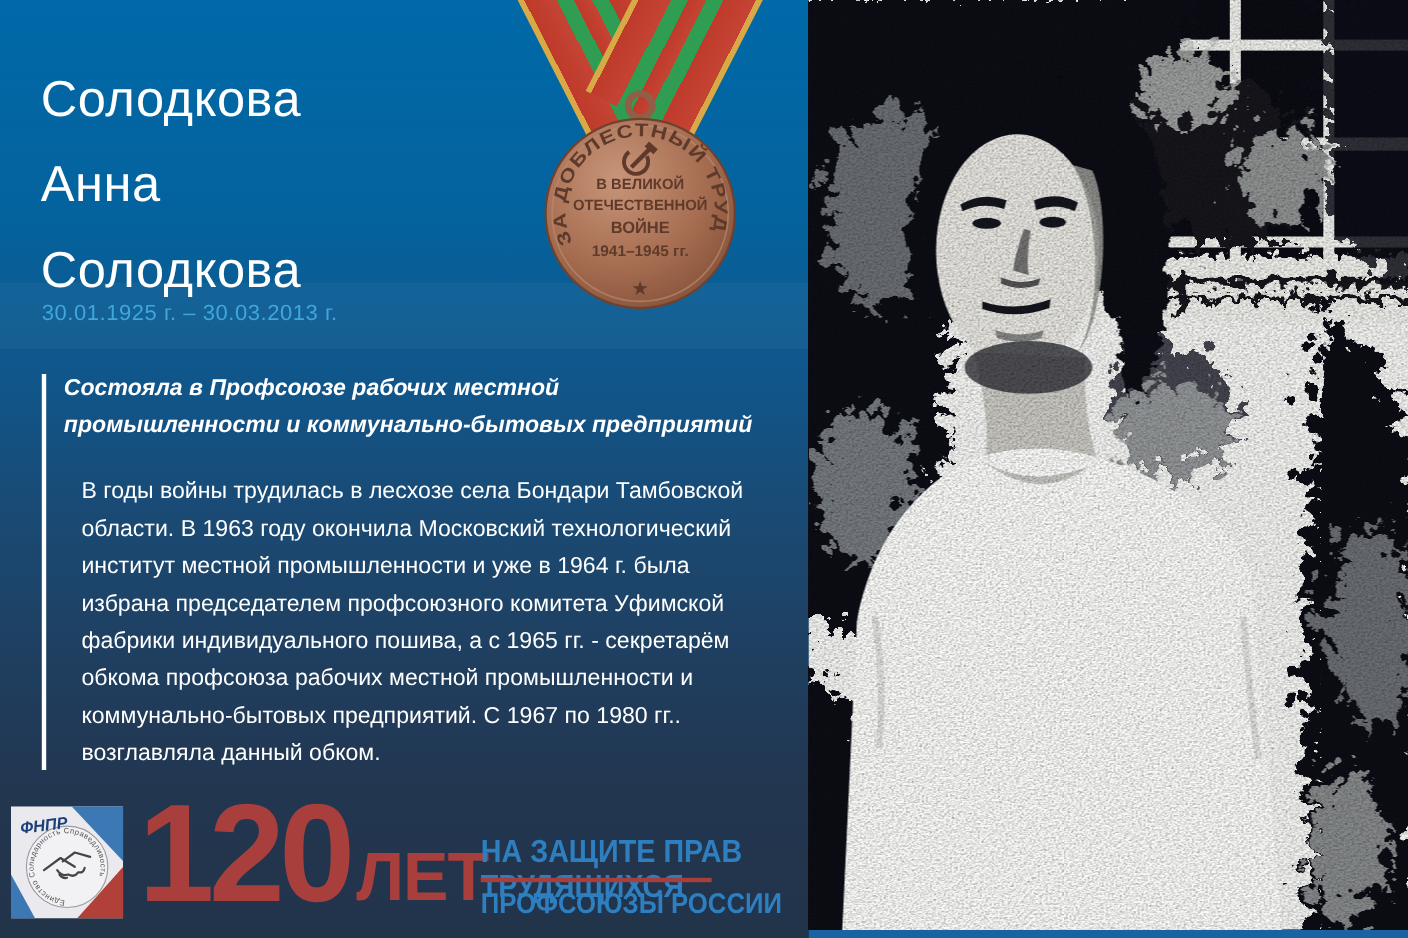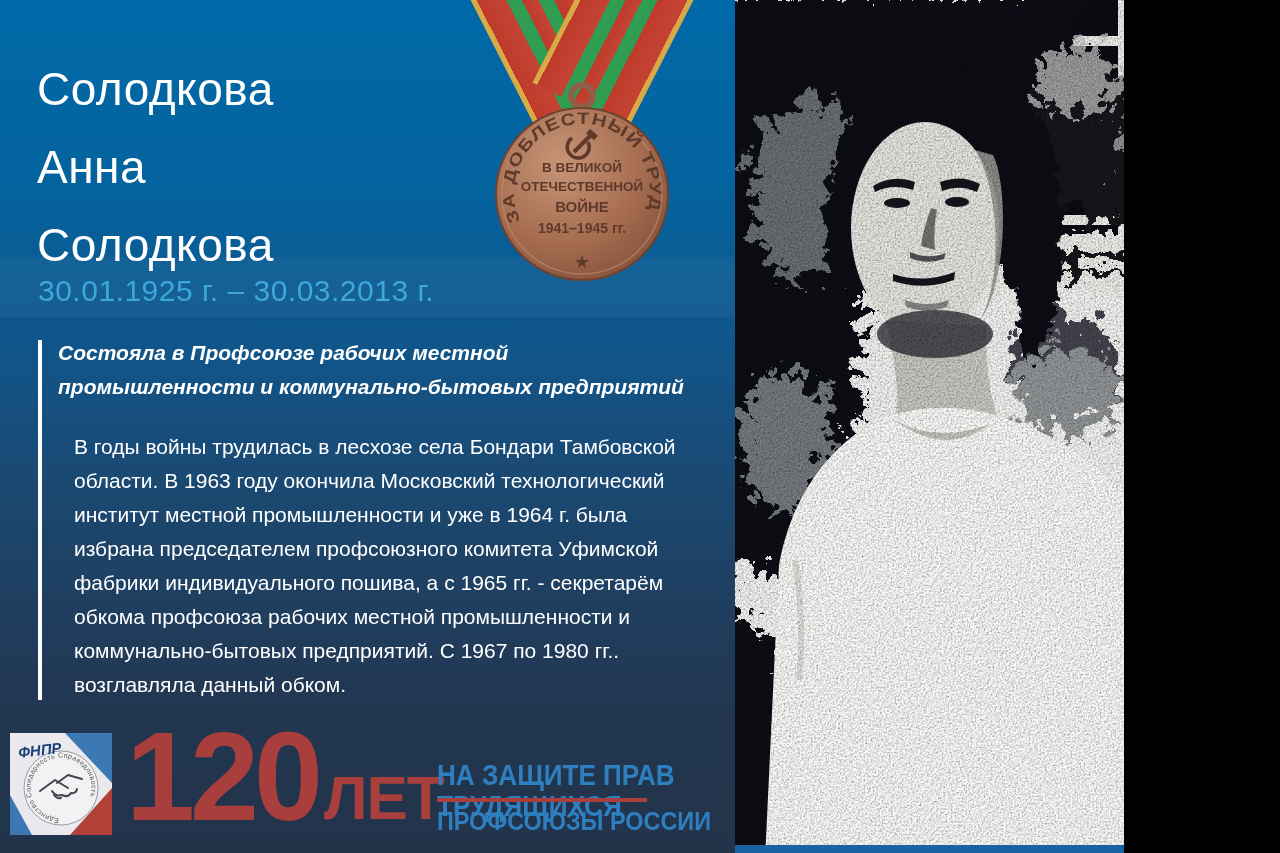--- a/index.html
+++ b/index.html
@@ -1,28 +1,28 @@
 <!DOCTYPE html>
 <html><head>
 <meta charset="utf-8">
 <style>
   html,body{margin:0;padding:0;background:#000;}
   *{box-sizing:border-box;}
   .card{
-    position:relative;width:1124px;height:853px;overflow:hidden;
+    position:relative;width:1280px;height:853px;overflow:hidden;
     font-family:"Liberation Sans","DejaVu Sans",sans-serif;
   }
   
   .left-panel{
     position:absolute;left:0;top:0;width:735px;height:853px;
     background:linear-gradient(180deg,#0069a8 0%,#04639e 22%,#10568b 40%,#1a4a74 55%,#1f3f60 70%,#223650 84%,#22344a 100%);
   }
   .band{position:absolute;left:0;top:257px;width:735px;height:60px;background:rgba(255,255,255,.04);}
   .name{position:absolute;left:37px;top:50px;color:#fff;font-size:46px;line-height:78px;font-weight:normal;letter-spacing:.5px;}
-  .dates{position:absolute;left:38px;top:274px;color:#3ea7dc;font-size:30px;letter-spacing:.5px;}
+  .dates{position:absolute;left:38px;top:274px;color:#3ea7dc;font-size:20px;letter-spacing:.5px;}
   .bio-bar{position:absolute;left:38px;top:340px;width:4px;height:360px;background:#fff;}
   .bio{position:absolute;left:58px;top:336px;width:650px;color:#fff;font-size:21px;line-height:34px;}
   .bio .p1{font-weight:bold;margin:0 0 26px 0;font-style:italic;}
   .bio .p2{margin:16px;}
   
   .fnpr-logo{position:absolute;left:10px;top:733px;width:102px;height:102px;}
   .anniv{position:absolute;left:126px;top:716px;height:130px;color:#a83f3c;white-space:nowrap;text-align:right;}
   .anniv .num{font-size:124px;font-weight:bold;letter-spacing:-5px;line-height:120px;display:inline-block;transform:scaleY(1.02);}
   .anniv .unit{font-size:62px;font-weight:bold;display:inline-block;margin-left:6px;letter-spacing:-1px;vertical-align:baseline;}
   .slogan{position:absolute;left:437px;top:760px;color:#2e7fc0;}

